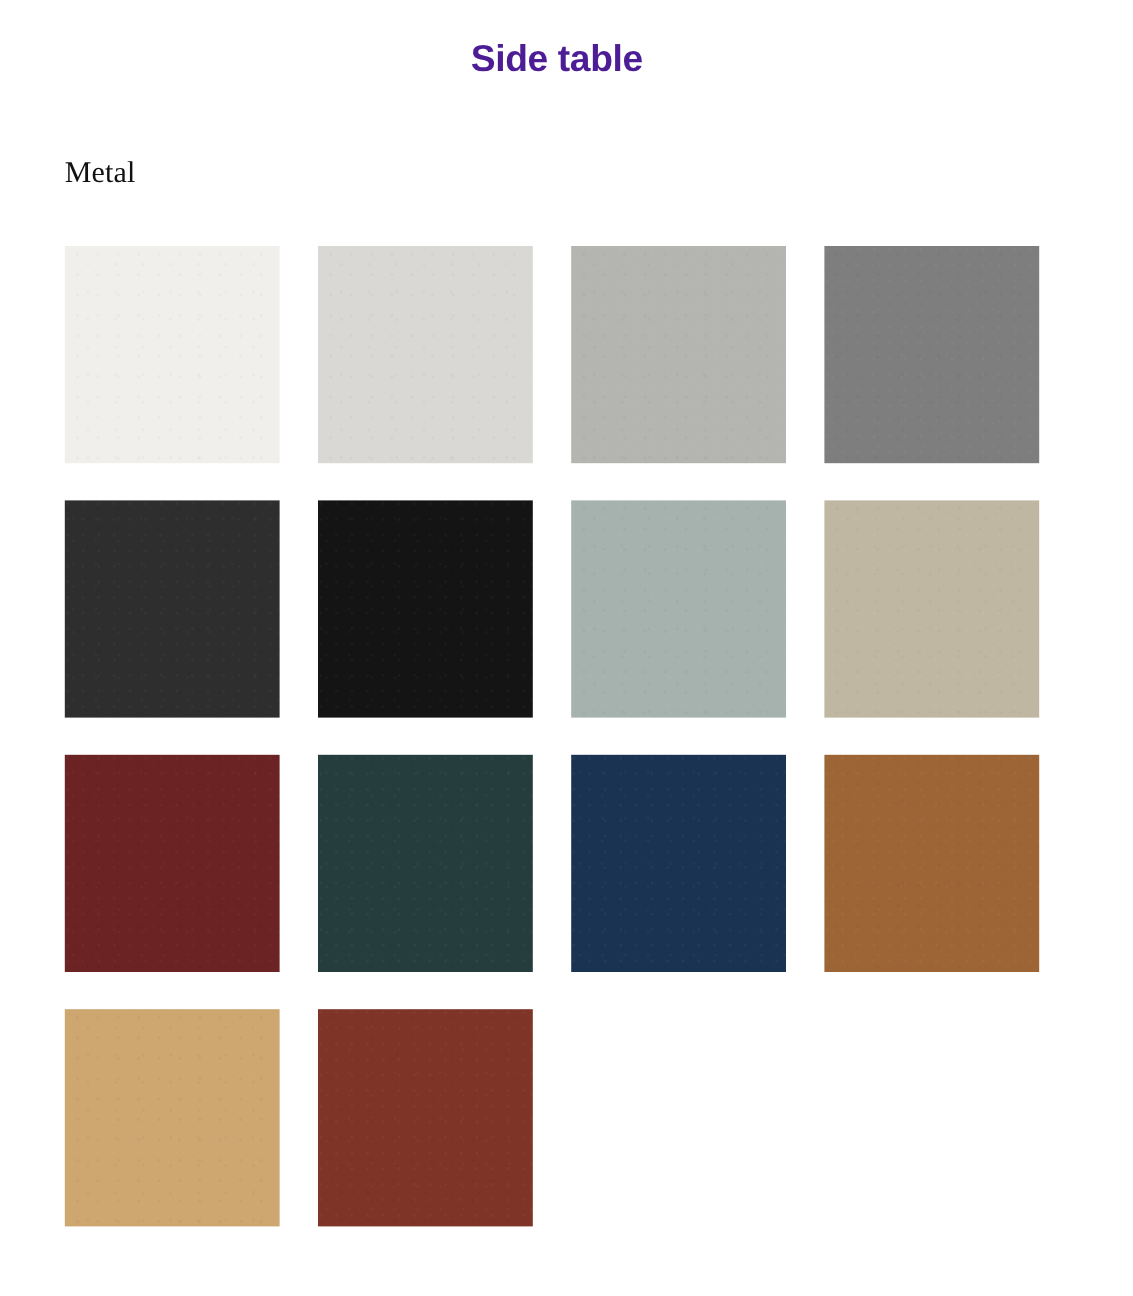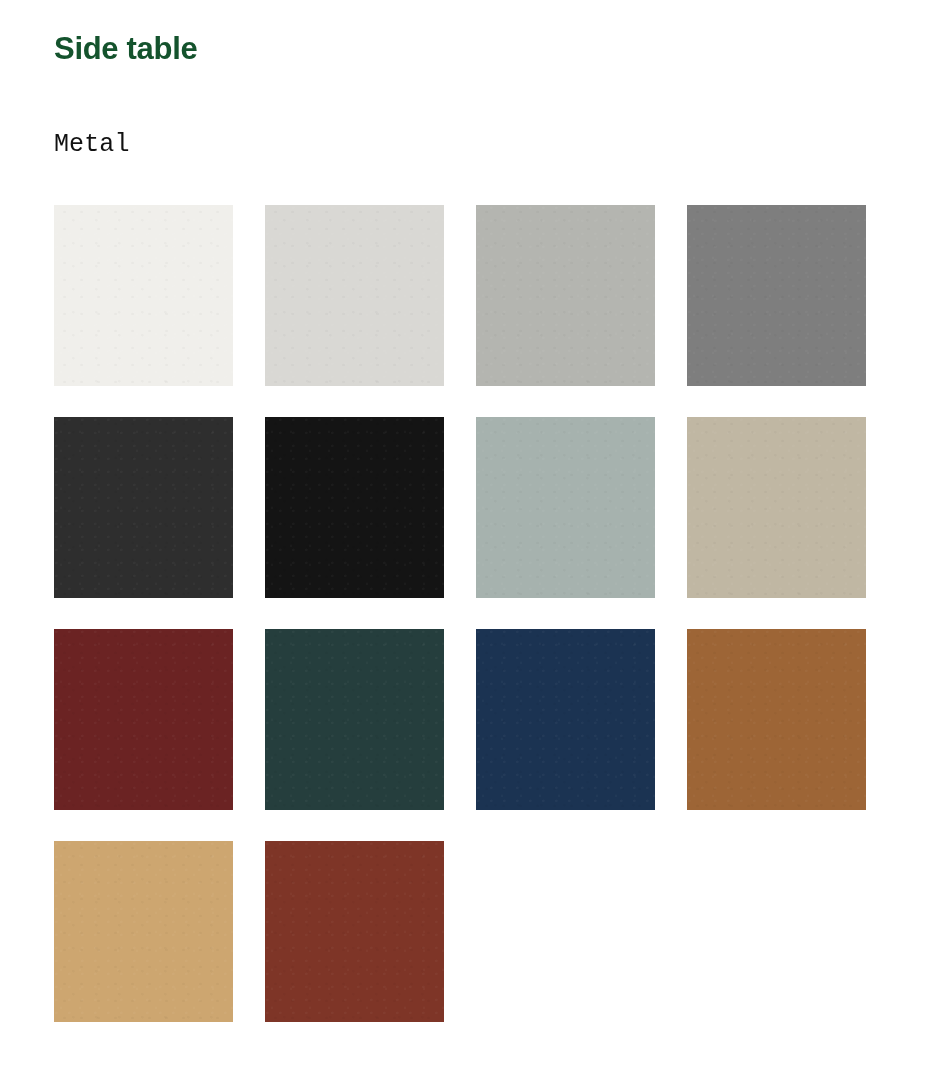--- a/index.html
+++ b/index.html
@@ -31,30 +31,31 @@
     width: 820px;
   }
 
   .page-title {
     margin: 0;
     font-family: "Liberation Sans", sans-serif;
     font-size: 31px;
     line-height: 38px;
     font-weight: 700;
     letter-spacing: -0.3px;
-    color: #14532d;
+    color: #4c1d95;
     white-space: nowrap;
+    text-align: center;
   }
 
   .material-label {
     position: absolute;
     left: 54px;
     top: 129px;
     margin: 0;
-    font-family: Liberation Mono, monospace;
+    font-family: Liberation Serif, serif;
     font-size: 25px;
     line-height: 32px;
     font-weight: 400;
     letter-spacing: 0.1px;
     color: #111111;
     white-space: nowrap;
   }
 
   
   .swatch-grid {

